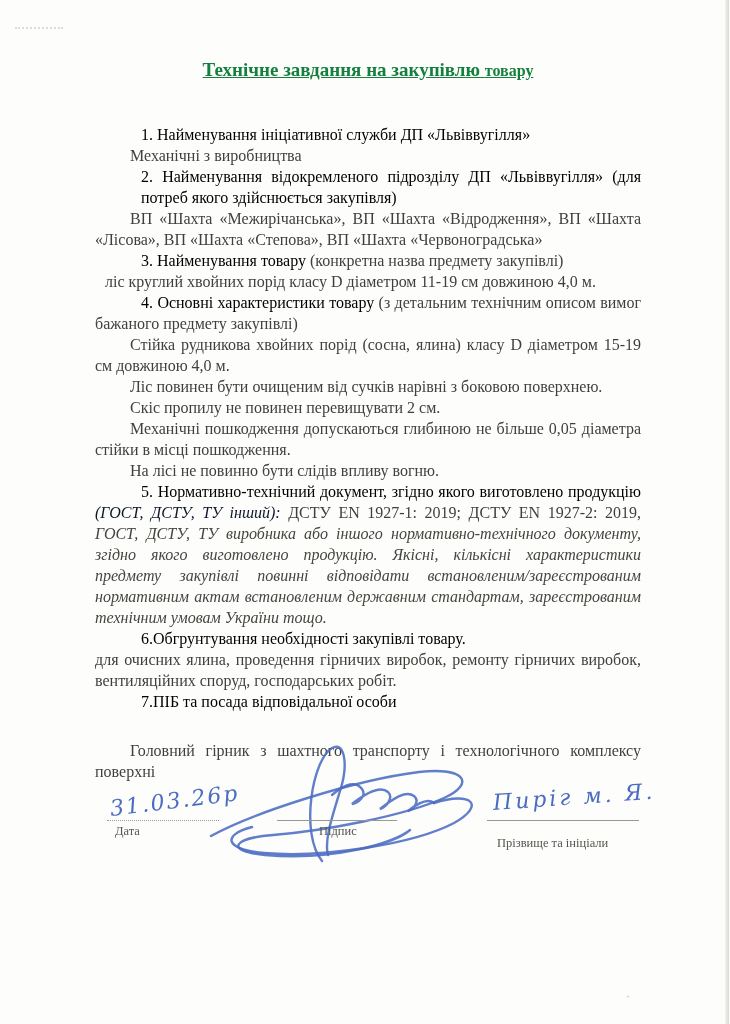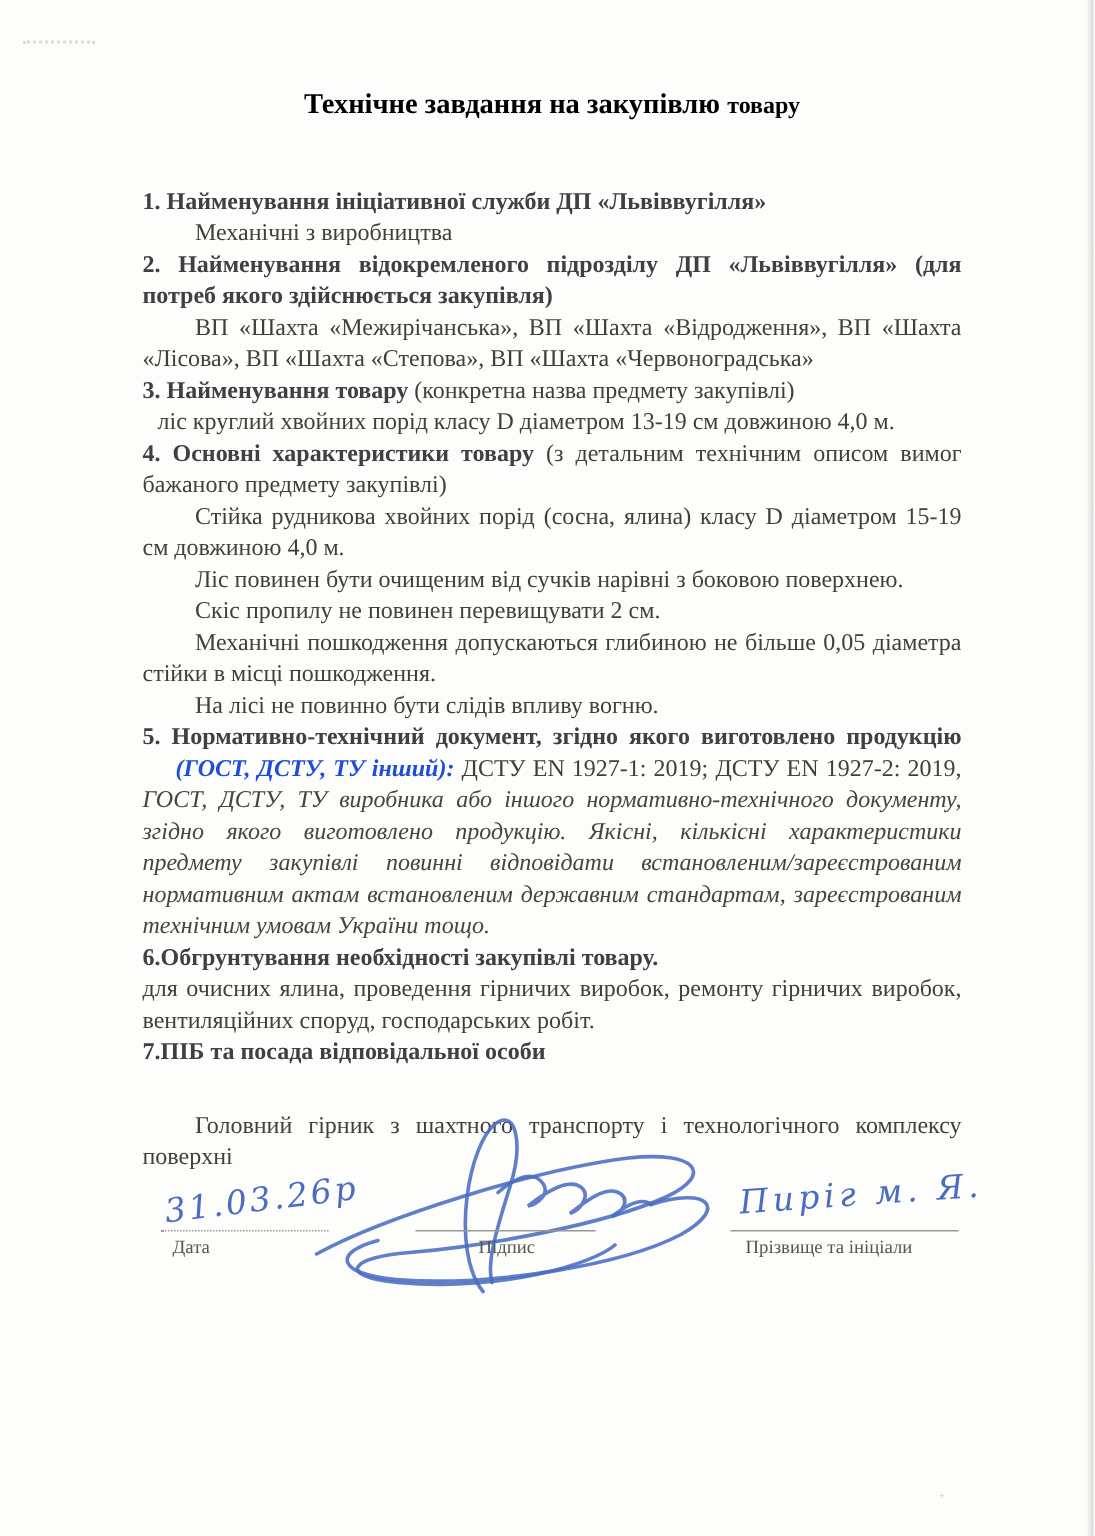--- a/index.html
+++ b/index.html
@@ -8,45 +8,45 @@
     background:#fdfdfc;
     font-family:"Liberation Serif","DejaVu Serif",serif;
     color:#413f3b;
   }
   .scan-edge{position:absolute;top:0;bottom:0;right:1px;width:4px;
     background:linear-gradient(to right,#f5f4f2,#d9d8d5);}
   .smudge-top{position:absolute;left:15px;top:27px;width:48px;height:5px;
     border-top:2px dotted #cfcec9;opacity:.7;}
   .speck{position:absolute;left:626px;top:995px;width:5px;height:5px;color:#c9c8c4;font-size:7px;line-height:5px;}
   .content{position:absolute;left:95px;top:0;width:546px;}
-  .title{margin:57px 0 40px;text-align:center;font-weight:bold;color:#000000;
-    font-size:19px;line-height:26px;}
+  .title{margin:57px 0 40px;text-align:center;font-weight:bold;color:#15803d;
+    font-size:19px;line-height:26px;text-decoration:underline;}
   .title .tail{font-size:16px;}
   p{margin:0;font-size:16px;line-height:21px;text-align:justify;}
-  .b{font-weight:bold;color:#404040;}
-  .bi{font-weight:bold;font-style:italic;color:#1d4ed8;margin-left:22px;}
+  .b{font-weight:normal;color:#000000;margin-left:46px;}
+  .bi{font-weight:normal;font-style:italic;color:#0f172a;}
   .i{font-style:italic;color:#46443f;}
   .ind35{text-indent:35px;}
   .ind10{text-indent:10px;}
   .gap15{margin-top:28px;}
   .sigrow{position:relative;height:160px;margin-top:6px;}
   .ink{color:#4b6cc1;font-style:italic;font-family:"DejaVu Serif","Liberation Serif",serif;}
   .sig-date{position:absolute;left:15px;top:8px;font-size:22px;letter-spacing:2px;
     transform:rotate(-7deg);transform-origin:left center;white-space:nowrap;}
   .sig-name{position:absolute;left:398px;top:2px;font-size:22px;letter-spacing:3px;
     transform:rotate(-4deg);transform-origin:left center;white-space:nowrap;}
   .sig-line{position:absolute;top:32px;border-bottom:1px solid #9a9894;height:0;}
   .line-date{left:12px;width:112px;border-bottom-style:dotted;}
   .line-sign{left:182px;width:120px;}
   .line-name{left:392px;width:152px;}
   .sig-label{position:absolute;top:36px;font-size:12.5px;line-height:15px;
     color:#57554f;text-align:right;}
   .lab-date{left:20px;}
   .lab-sign{left:224px;}
-  .lab-name{left:402px;}
+  .lab-name{left:402px;margin-top:12px;}
   .sig-svg{position:absolute;left:108px;top:-46px;width:295px;height:128px;overflow:visible;}
   .sig-svg path{fill:none;stroke:#4b6cc1;stroke-width:2.4;stroke-linecap:round;opacity:.88;}
 </style>
 </head>
 <body>
 
 <div class="page">
   <div class="smudge-top"></div>
   <div class="scan-edge"></div>
   <div class="speck">+</div>
@@ -58,21 +58,21 @@
       <span class="tail">товару</span>
     </div>
 
     <p class="b">1. Найменування ініціативної служби ДП «Львіввугілля»</p>
     <p class="ind35">Механічні з виробництва</p>
 
     <p class="b">2. Найменування відокремленого підрозділу ДП «Львіввугілля» (для потреб якого здійснюється закупівля)</p>
     <p class="ind35">ВП «Шахта «Межирічанська», ВП «Шахта «Відродження», ВП «Шахта «Лісова», ВП «Шахта «Степова», ВП «Шахта «Червоноградська»</p>
 
     <p><span class="b">3. Найменування товару</span><span> (конкретна назва предмету закупівлі)</span></p>
-    <p class="ind10">ліс круглий хвойних порід класу D діаметром 13-19 см  довжиною 4,0 м.</p>
+    <p class="ind10">ліс круглий хвойних порід класу D діаметром 11-19 см  довжиною 4,0 м.</p>
 
     <p><span class="b">4. Основні характеристики товару</span><span> (з детальним технічним описом вимог бажаного предмету закупівлі)</span></p>
     <p class="ind35">Стійка рудникова хвойних порід (сосна, ялина) класу D діаметром 15-19 см  довжиною 4,0 м.</p>
     <p class="ind35">Ліс повинен бути очищеним від сучків нарівні з боковою поверхнею.</p>
     <p class="ind35">Скіс пропилу не повинен перевищувати 2 см.</p>
     <p class="ind35">Механічні пошкодження допускаються глибиною не більше 0,05 діаметра стійки в місці пошкодження.</p>
     <p class="ind35">На лісі не повинно бути слідів впливу вогню.</p>
 
     <p><span class="b">5. Нормативно-технічний документ, згідно якого виготовлено продукцію </span><span class="bi">(ГОСТ, ДСТУ, ТУ інший):</span><span> ДСТУ EN 1927-1: 2019; ДСТУ EN 1927-2: 2019, </span><span class="i">ГОСТ, ДСТУ, ТУ виробника або іншого нормативно-технічного документу, згідно якого виготовлено продукцію. Якісні, кількісні характеристики предмету закупівлі повинні відповідати встановленим/зареєстрованим нормативним актам встановленим державним стандартам, зареєстрованим технічним умовам України тощо.</span></p>
 

